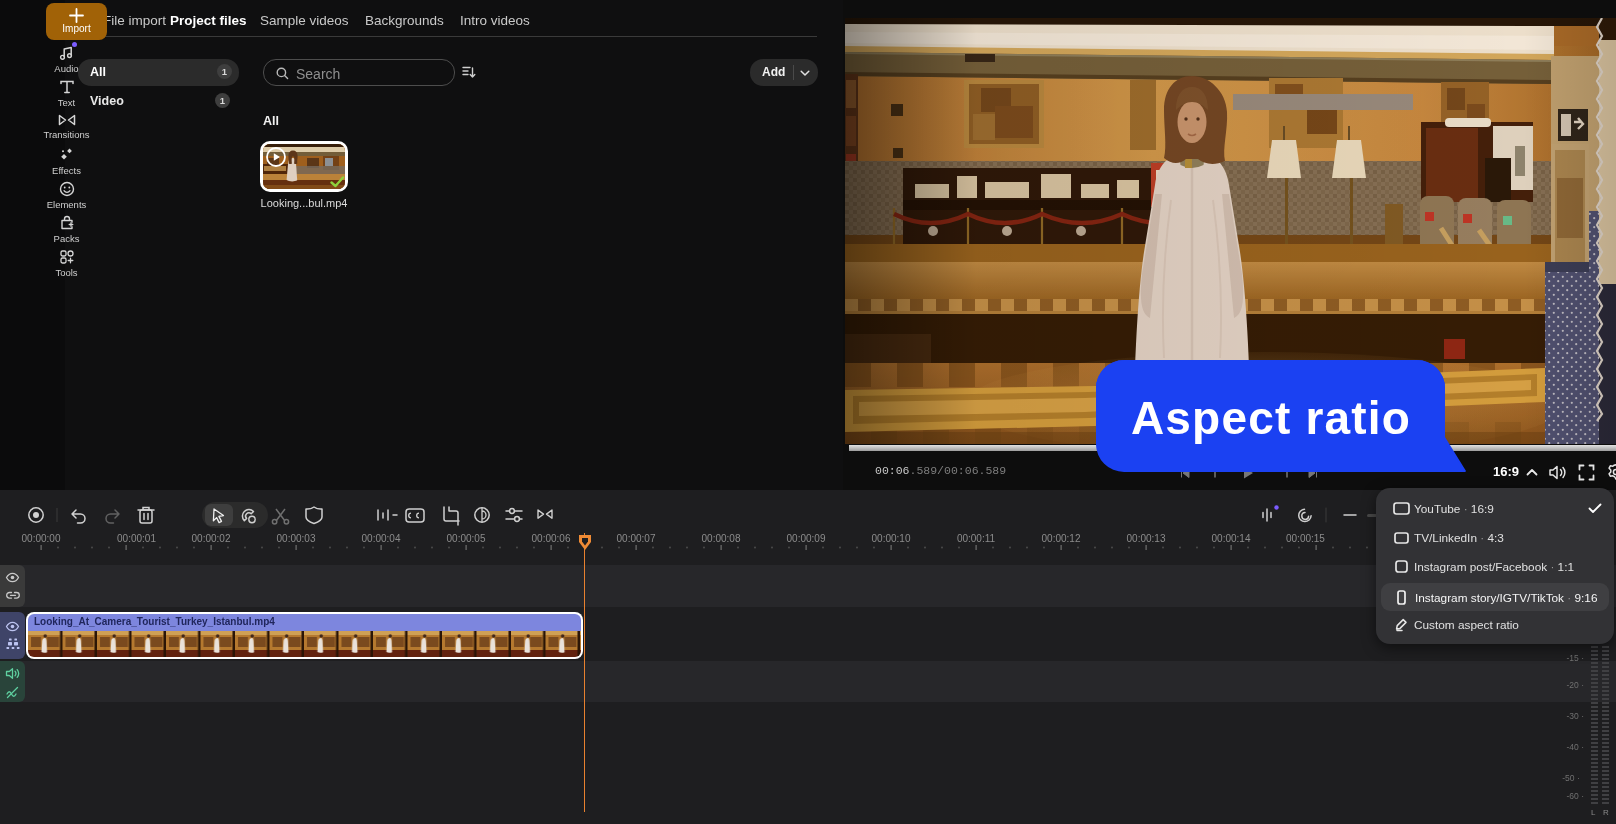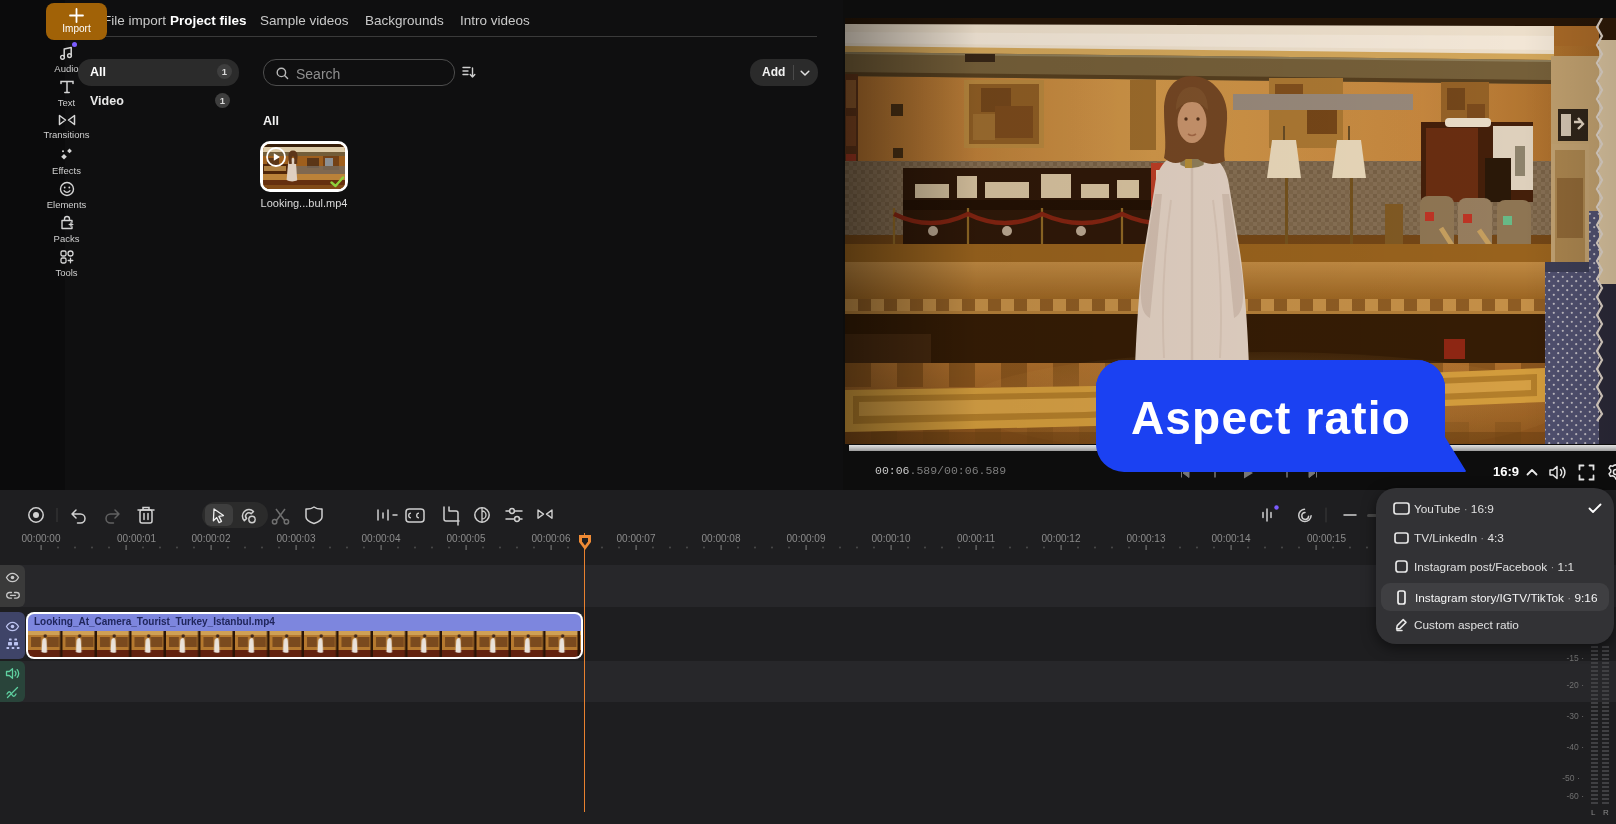--- a/index.html
+++ b/index.html
@@ -503,21 +503,21 @@
     <span style="position:absolute;left:436px;top:43px;width:60px;text-align:center;font-size:10px;color:#8c8c8c;">00:00:05</span>
     <span style="position:absolute;left:521px;top:43px;width:60px;text-align:center;font-size:10px;color:#8c8c8c;">00:00:06</span>
     <span style="position:absolute;left:606px;top:43px;width:60px;text-align:center;font-size:10px;color:#8c8c8c;">00:00:07</span>
     <span style="position:absolute;left:691px;top:43px;width:60px;text-align:center;font-size:10px;color:#8c8c8c;">00:00:08</span>
     <span style="position:absolute;left:776px;top:43px;width:60px;text-align:center;font-size:10px;color:#8c8c8c;">00:00:09</span>
     <span style="position:absolute;left:861px;top:43px;width:60px;text-align:center;font-size:10px;color:#8c8c8c;">00:00:10</span>
     <span style="position:absolute;left:946px;top:43px;width:60px;text-align:center;font-size:10px;color:#8c8c8c;">00:00:11</span>
     <span style="position:absolute;left:1031px;top:43px;width:60px;text-align:center;font-size:10px;color:#8c8c8c;">00:00:12</span>
     <span style="position:absolute;left:1116px;top:43px;width:60px;text-align:center;font-size:10px;color:#8c8c8c;">00:00:13</span>
     <span style="position:absolute;left:1201px;top:43px;width:60px;text-align:center;font-size:10px;color:#8c8c8c;">00:00:14</span>
-    <span style="position:absolute;left:1286px;top:43px;width:60px;text-align:right;font-size:10px;color:#8c8c8c;">00:00:15</span>
+    <span style="position:absolute;left:1286px;top:43px;width:60px;text-align:left;font-size:10px;color:#8c8c8c;">00:00:15</span>
     <svg width="1616" height="10" viewBox="0 0 1616 10" style="position:absolute;left:0;top:55px;">
         <rect x="40.5" y="0" width="1.2" height="5" fill="#6f6f6f"></rect>
         <rect x="125.5" y="0" width="1.2" height="5" fill="#6f6f6f"></rect>
         <rect x="210.5" y="0" width="1.2" height="5" fill="#6f6f6f"></rect>
         <rect x="295.5" y="0" width="1.2" height="5" fill="#6f6f6f"></rect>
         <rect x="380.5" y="0" width="1.2" height="5" fill="#6f6f6f"></rect>
         <rect x="465.5" y="0" width="1.2" height="5" fill="#6f6f6f"></rect>
         <rect x="550.5" y="0" width="1.2" height="5" fill="#6f6f6f"></rect>
         <rect x="635.5" y="0" width="1.2" height="5" fill="#6f6f6f"></rect>
         <rect x="720.5" y="0" width="1.2" height="5" fill="#6f6f6f"></rect>
@@ -677,21 +677,21 @@
 
   </div>
 
   <div class="abs" id="tooltip" style="left:1096px;top:360px;width:372px;height:113px;">
     <svg width="372" height="113" viewBox="0 0 372 113">
       <path d="M28 0h293a28 28 0 0 1 28 28v49l21 34-51-2.5H28A28 28 0 0 1 0 82.5V28A28 28 0 0 1 28 0z" fill="#1b41f2"></path>
       <path d="M28 0h293a28 28 0 0 1 28 28v55.5l21 28.5H28A28 28 0 0 1 0 84V28A28 28 0 0 1 28 0z" fill="#1b41f2"></path>
       <text x="175" y="74" text-anchor="middle" font-family="Liberation Sans,sans-serif" font-size="46" font-weight="bold" letter-spacing="1.2" fill="#fff">Aspect ratio</text>
     </svg>
   </div>
-  <div class="abs" id="dropdown" style="left:1376px;top:488px;width:238px;height:156px;background:#323235;border-radius:20px;box-shadow:0 4px 14px rgba(0,0,0,.5);">
+  <div class="abs" id="dropdown" style="left:1376px;top:488px;width:238px;height:156px;background:#323235;border-radius:14px;box-shadow:0 4px 14px rgba(0,0,0,.5);">
     <div class="ddrow" style="top:10px;">
       <svg width="17" height="13" viewBox="0 0 17 13" style="position:absolute;left:17px;top:4px;">
           <rect x="1" y="1" width="15" height="11" rx="2.4" fill="none" stroke="#e6e6e6" stroke-width="1.7"></rect>
         </svg>
       <span style="left:38px;">YouTube<i>&nbsp;·&nbsp;</i>16:9</span>
       <svg width="14" height="11" viewBox="0 0 14 11" style="position:absolute;left:212px;top:5px;">
           <path d="M1.5 5.5 5 9 12.5 1.5" stroke="#fff" stroke-width="1.8" fill="none" stroke-linecap="round" stroke-linejoin="round"></path>
         </svg>
     </div>
     <div class="ddrow" style="top:39px;">

